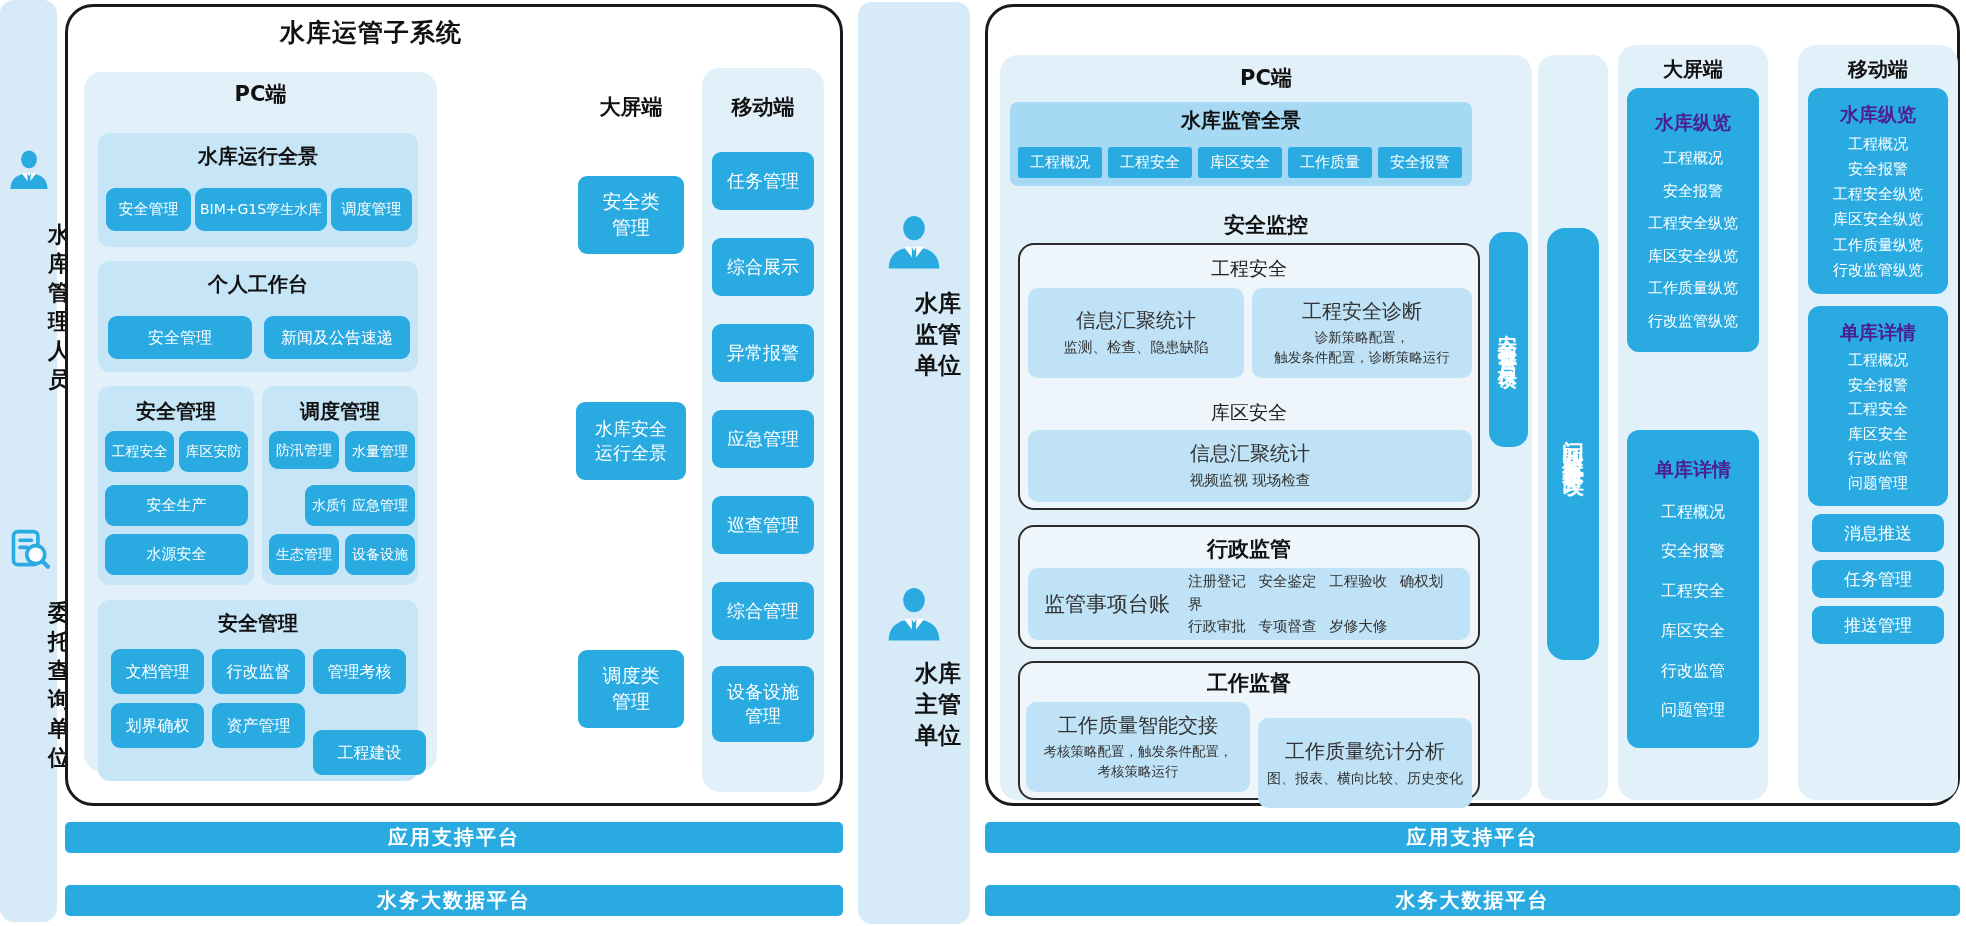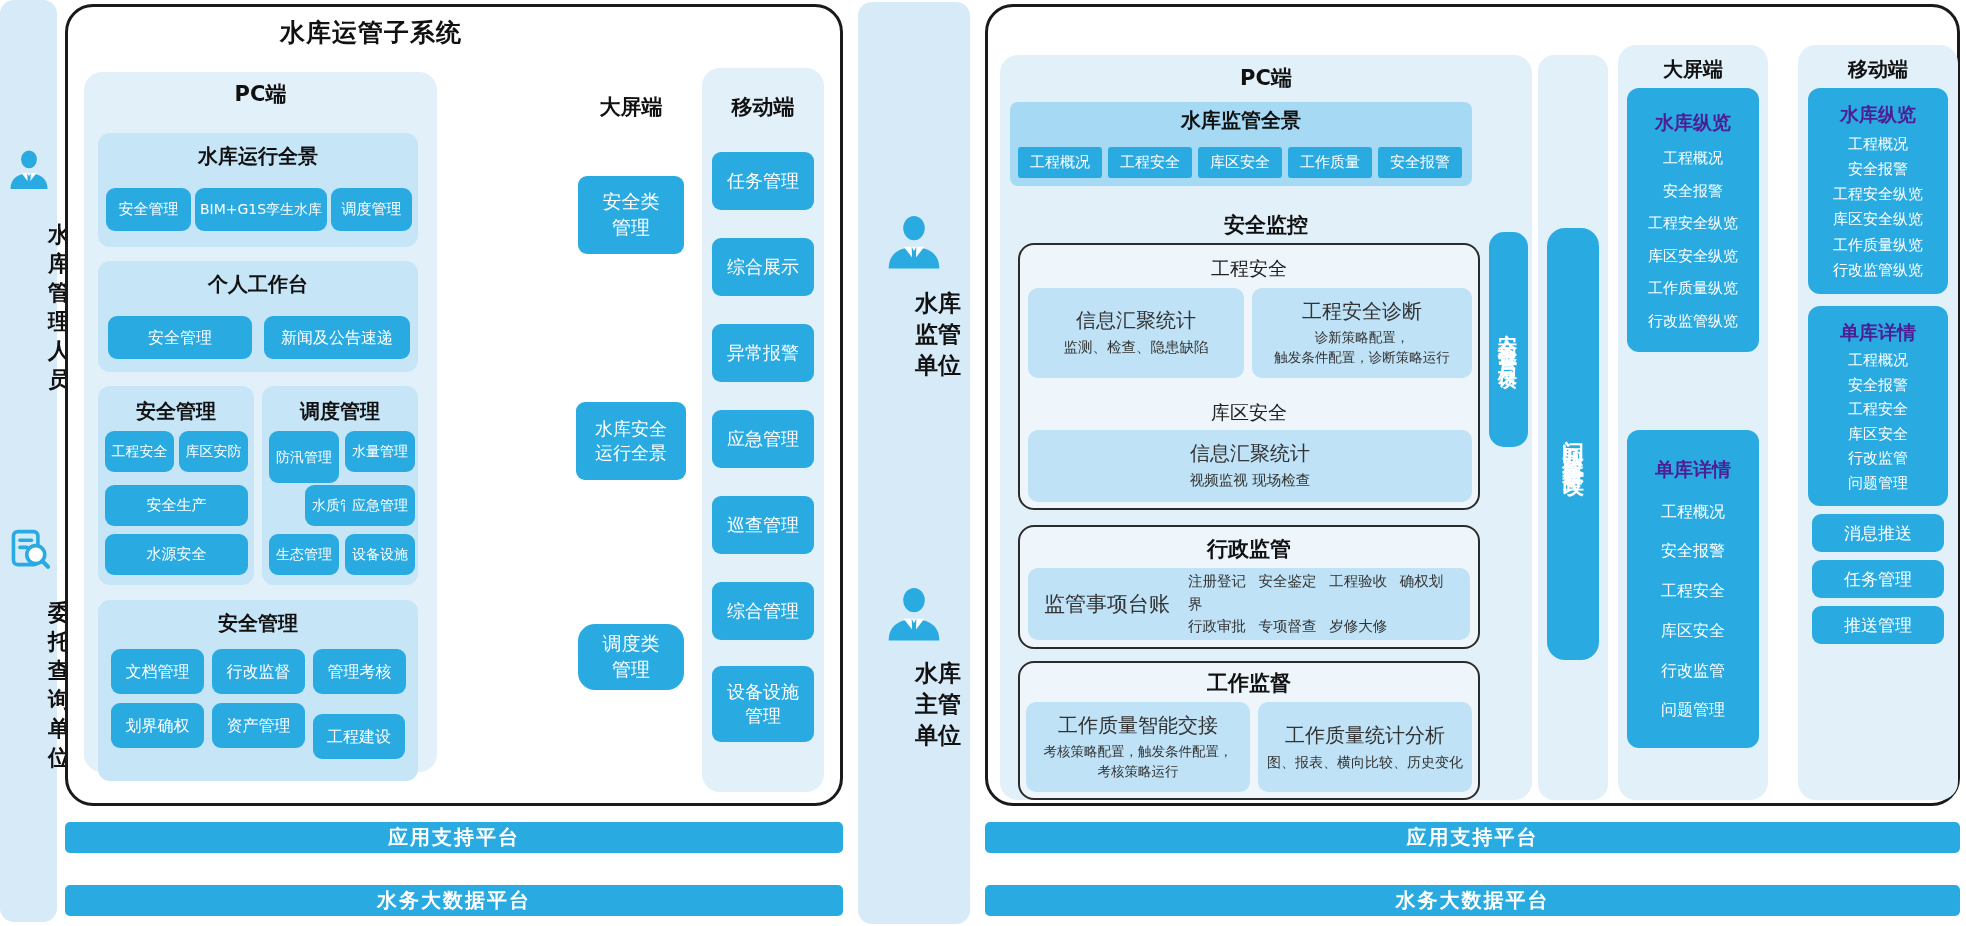--- a/index.html
+++ b/index.html
@@ -85,42 +85,42 @@
 
   <div class="abs box" style="left:98px;top:386px;width:156px;height:199px;"></div>
   <div class="abs btitle" style="left:98px;top:398px;width:156px;">安全管理</div>
   <div class="abs btn" style="left:105px;top:431px;width:69px;height:41px;font-size:14px;">工程安全</div>
   <div class="abs btn" style="left:179px;top:431px;width:69px;height:41px;font-size:14px;">库区安防</div>
   <div class="abs btn" style="left:105px;top:485px;width:143px;height:41px;font-size:15px;">安全生产</div>
   <div class="abs btn" style="left:105px;top:534px;width:143px;height:41px;font-size:15px;">水源安全</div>
 
   <div class="abs box" style="left:262px;top:386px;width:156px;height:199px;"></div>
   <div class="abs btitle" style="left:262px;top:398px;width:156px;">调度管理</div>
-  <div class="abs btn" style="left:269px;top:431px;width:70px;height:52px;font-size:14px;">防汛管理</div>
+  <div class="abs btn" style="left:269px;top:431px;width:70px;height:38px;font-size:14px;">防汛管理</div>
   <div class="abs btn" style="left:345px;top:431px;width:70px;height:41px;font-size:14px;">水量管理</div>
   <div class="abs btn" style="left:269px;top:485px;width:70px;height:41px;font-size:14px;margin-left:36px;">水质管理</div>
   <div class="abs btn" style="left:345px;top:485px;width:70px;height:41px;font-size:14px;">应急管理</div>
   <div class="abs btn" style="left:269px;top:534px;width:70px;height:41px;font-size:14px;">生态管理</div>
   <div class="abs btn" style="left:345px;top:534px;width:70px;height:41px;font-size:14px;">设备设施</div>
 
   <div class="abs box" style="left:98px;top:600px;width:320px;height:181px;"></div>
   <div class="abs btitle" style="left:98px;top:610px;width:320px;">安全管理</div>
   <div class="abs btn" style="left:111px;top:649px;width:93px;height:45px;font-size:16px;">文档管理</div>
   <div class="abs btn" style="left:212px;top:649px;width:93px;height:45px;font-size:16px;">行改监督</div>
   <div class="abs btn" style="left:313px;top:649px;width:93px;height:45px;font-size:16px;">管理考核</div>
   <div class="abs btn" style="left:111px;top:703px;width:93px;height:45px;font-size:16px;">划界确权</div>
   <div class="abs btn" style="left:212px;top:703px;width:93px;height:45px;font-size:16px;">资产管理</div>
-  <div class="abs btn" style="left:313px;top:714px;width:92px;height:45px;font-size:16px;">工程建设</div>
+  <div class="abs btn" style="left:313px;top:730px;width:113px;height:45px;font-size:16px;">工程建设</div>
 
   <div class="abs hdr" style="left:570px;top:93px;width:122px;">大屏端</div>
   <div class="abs btn" style="left:578px;top:176px;width:106px;height:78px;font-size:19px;">安全类
 管理</div>
   <div class="abs btn" style="left:576px;top:402px;width:110px;height:78px;font-size:18px;">水库安全
 运行全景</div>
-  <div class="abs btn" style="left:578px;top:624px;width:106px;height:66px;font-size:19px;border-radius:17px;">调度类
+  <div class="abs btn" style="left:578px;top:650px;width:106px;height:78px;font-size:19px;">调度类
 管理</div>
 
   <div class="abs region" style="left:702px;top:68px;width:122px;height:724px;"></div>
   <div class="abs hdr" style="left:702px;top:93px;width:122px;">移动端</div>
   <div class="abs btn" style="left:712px;top:152px;width:102px;height:58px;font-size:18px;">任务管理</div>
   <div class="abs btn" style="left:712px;top:238px;width:102px;height:58px;font-size:18px;">综合展示</div>
   <div class="abs btn" style="left:712px;top:324px;width:102px;height:58px;font-size:18px;">异常报警</div>
   <div class="abs btn" style="left:712px;top:410px;width:102px;height:58px;font-size:18px;">应急管理</div>
   <div class="abs btn" style="left:712px;top:496px;width:102px;height:58px;font-size:18px;">巡查管理</div>
   <div class="abs btn" style="left:712px;top:582px;width:102px;height:58px;font-size:18px;">综合管理</div>
@@ -194,21 +194,21 @@
     </div>
   </div>
 
   <div class="abs obox" style="left:1018px;top:661px;width:462px;height:139px;"></div>
   <div class="abs hdr" style="left:1018px;top:669px;width:462px;">工作监督</div>
   <div class="abs sbox" style="left:1026px;top:702px;width:224px;height:90px;">
     <div class="sbt">工作质量智能交接</div>
     <div class="sbs">考核策略配置，触发条件配置，
 考核策略运行</div>
   </div>
-  <div class="abs sbox" style="left:1258px;top:702px;width:214px;height:90px;">
+  <div class="abs sbox" style="left:1258px;top:718px;width:214px;height:90px;">
     <div class="sbt">工作质量统计分析</div>
     <div class="sbs" style="font-size:14px;">图、报表、横向比较、历史变化</div>
   </div>
 
   <div class="abs region" style="left:1618px;top:45px;width:150px;height:755px;"></div>
   <div class="abs hdr" style="left:1618px;top:56px;width:150px;font-size:20px;">大屏端</div>
   <div class="abs cyanbox" style="left:1627px;top:88px;width:132px;height:264px;">
     <div class="gtitle">水库纵览</div>
     <div class="gitem">工程概况</div>
     <div class="gitem">安全报警</div>

